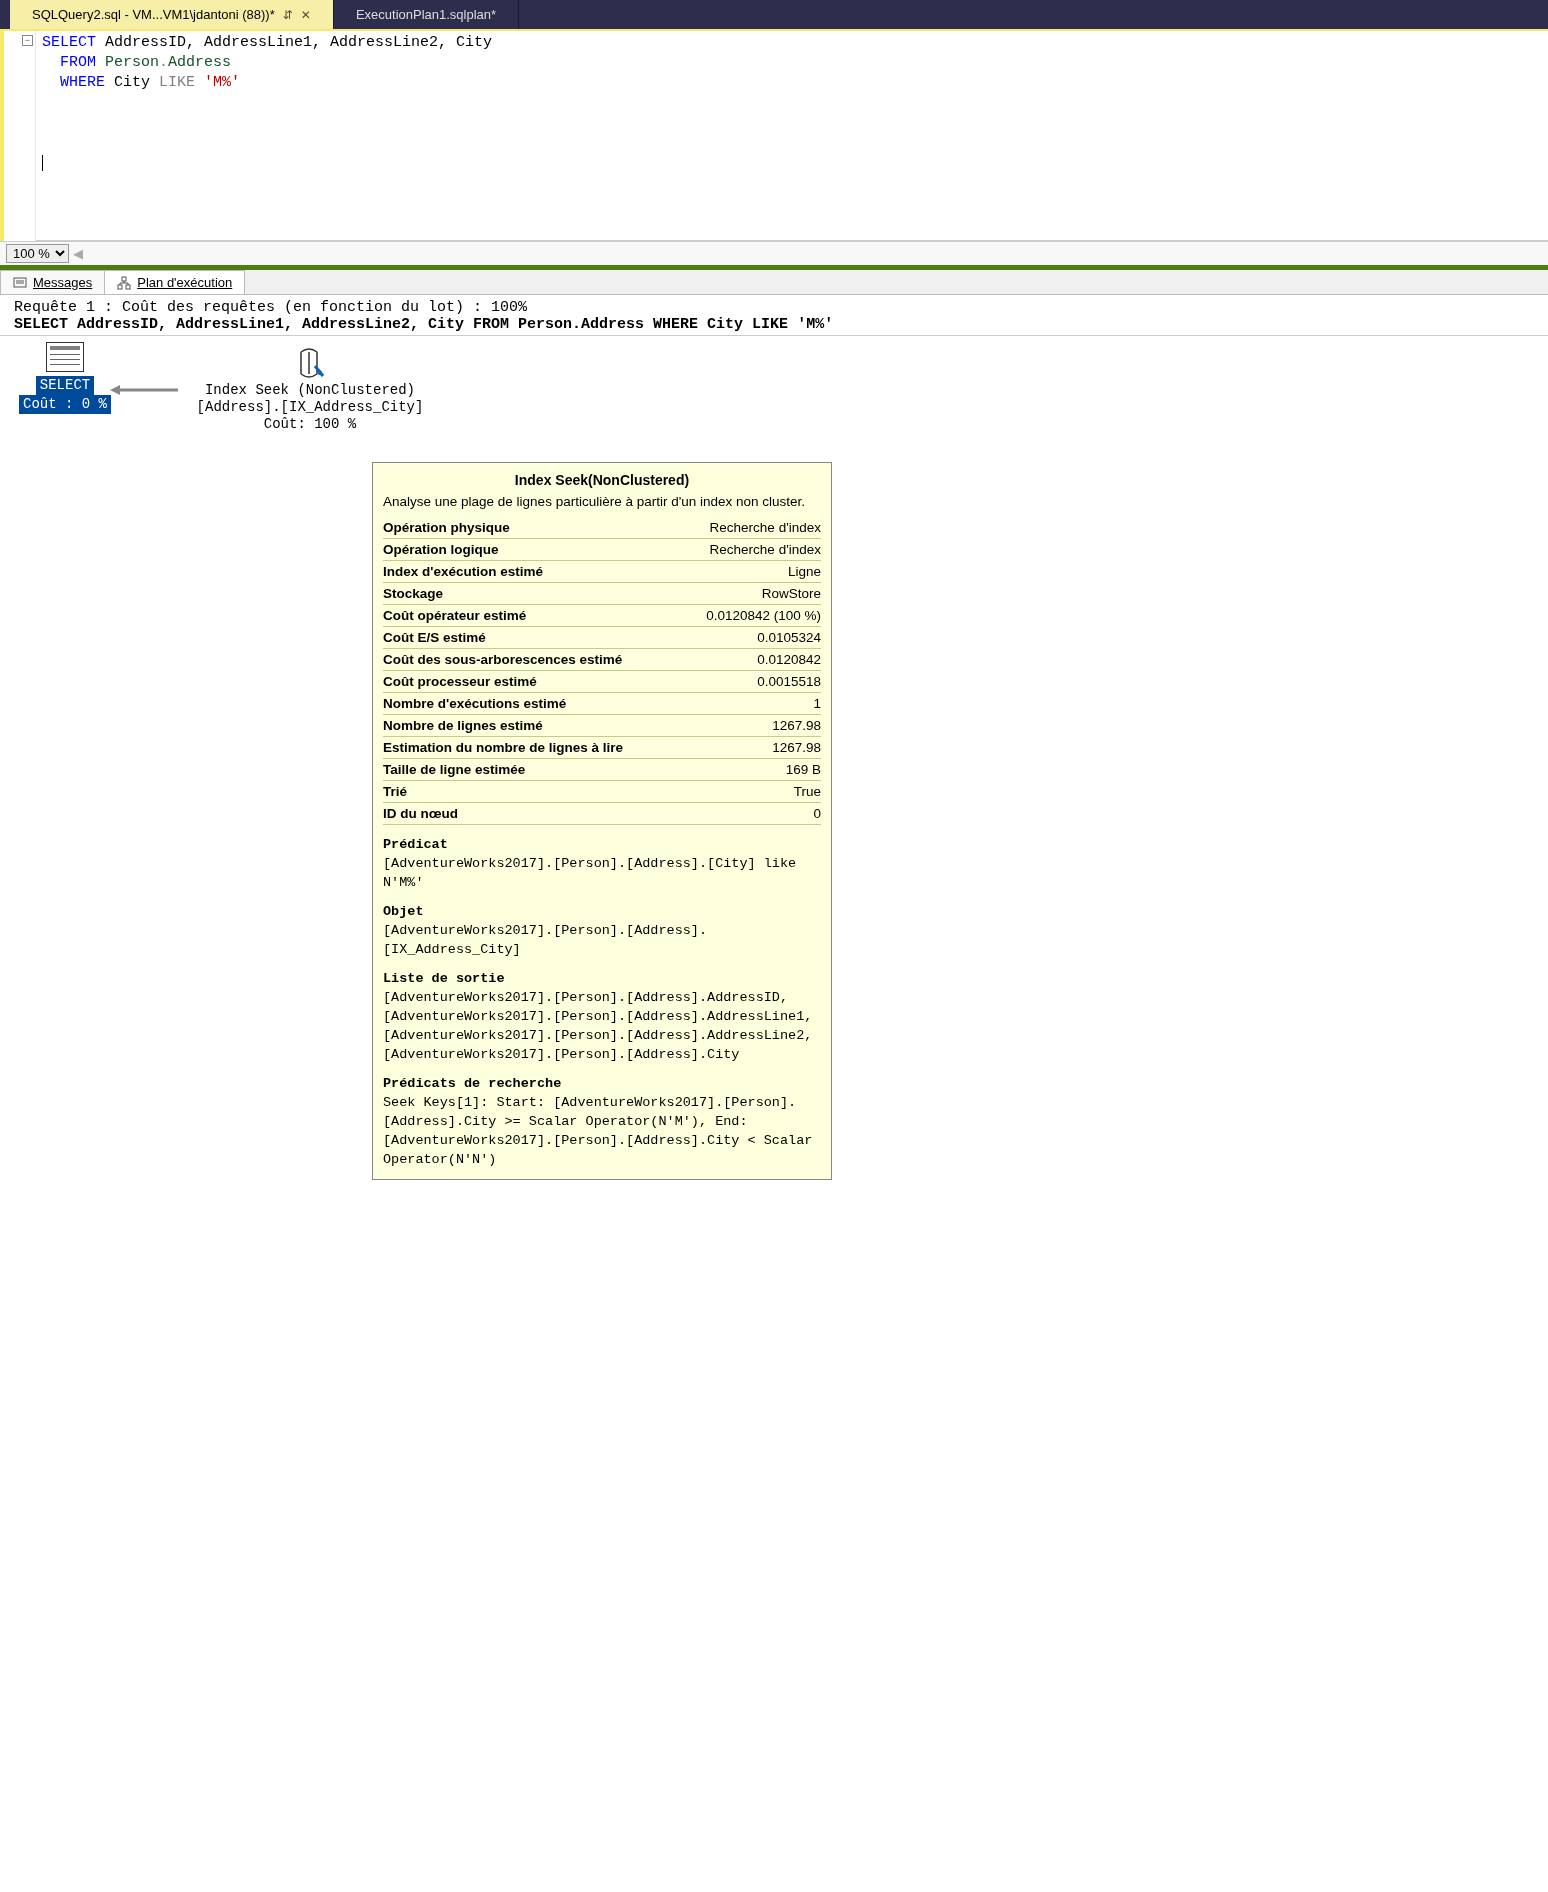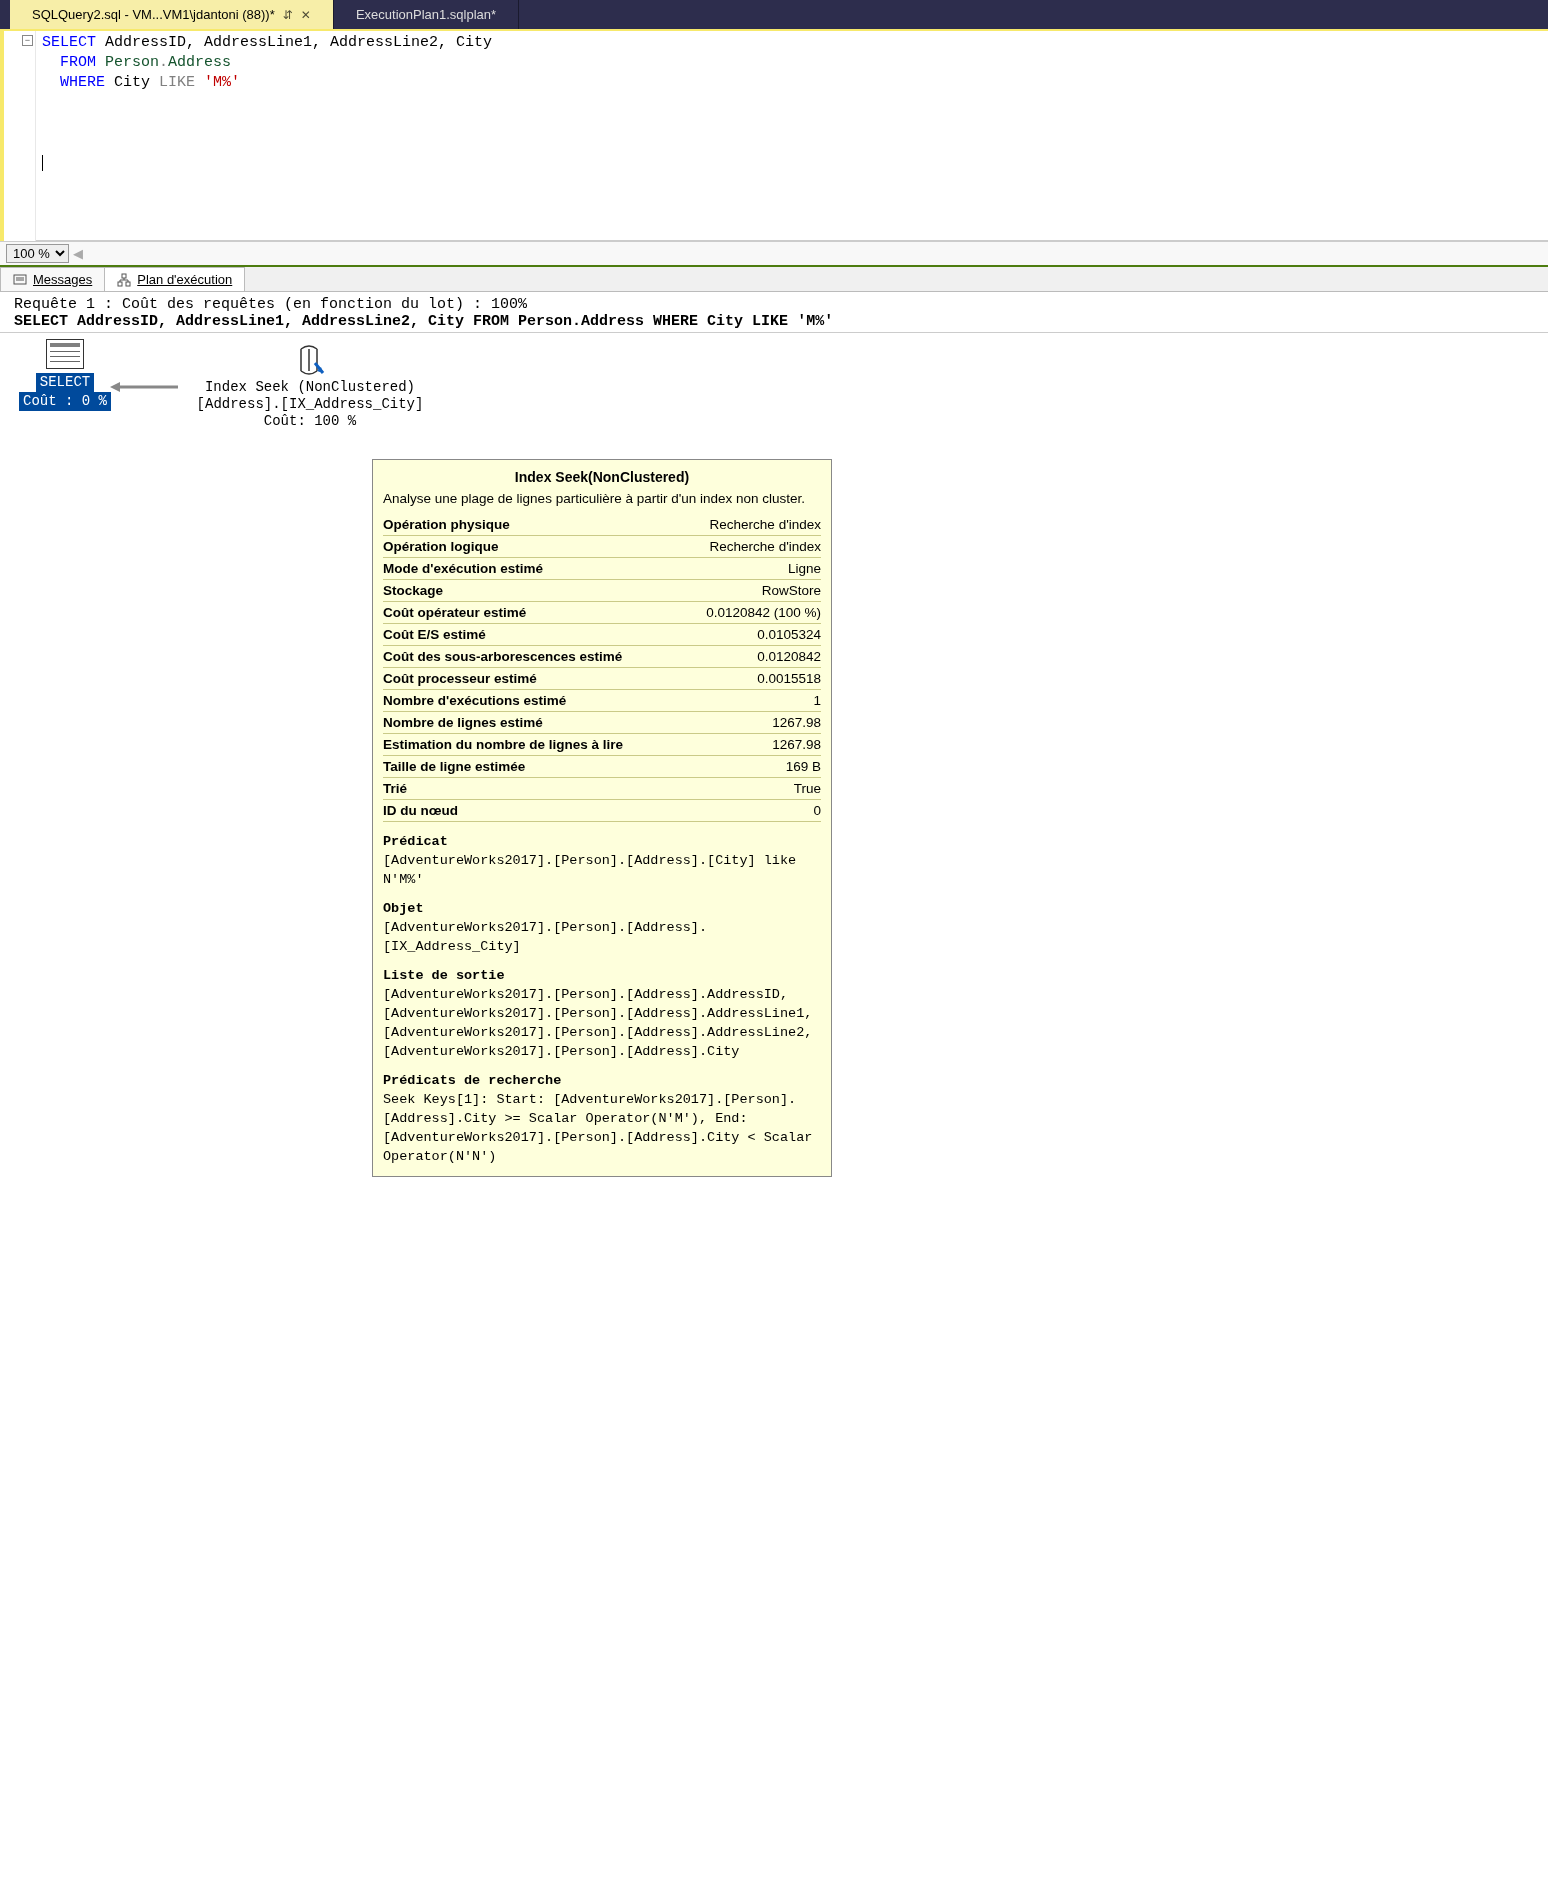--- a/index.html
+++ b/index.html
@@ -79,21 +79,21 @@
   .caret {
     display: inline-block;
     width: 1px;
     height: 16px;
     background: #000;
     vertical-align: text-bottom;
   }
   
   .zoombar {
     border-top: 1px solid #ccc;
-    border-bottom: 2px solid #4d7c0f;
+    border-bottom: 5px solid #4d7c0f;
     padding: 2px 6px;
     display: flex;
     align-items: center;
     gap: 4px;
     font-size: 13px;
     background: #f8f8f8;
   }
   .zoombar select {
     font-size: 13px;
     border: 1px solid #999;
@@ -333,21 +333,21 @@
   <div id="tooltip-props">
       <div class="proprow">
         <span class="k">Opération physique</span>
         <span class="v">Recherche d'index</span>
       </div>
       <div class="proprow">
         <span class="k">Opération logique</span>
         <span class="v">Recherche d'index</span>
       </div>
       <div class="proprow">
-        <span class="k">Mode d'exécution estimé</span>
+        <span class="k">Index d'exécution estimé</span>
         <span class="v">Ligne</span>
       </div>
       <div class="proprow">
         <span class="k">Stockage</span>
         <span class="v">RowStore</span>
       </div>
       <div class="proprow">
         <span class="k">Coût opérateur estimé</span>
         <span class="v">0.0120842 (100 %)</span>
       </div>

